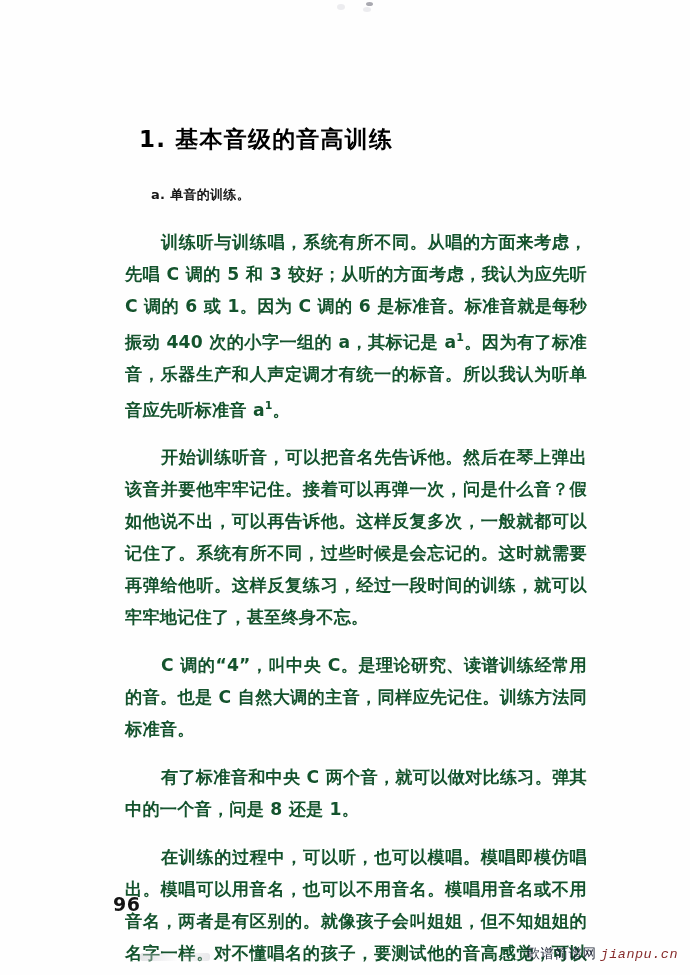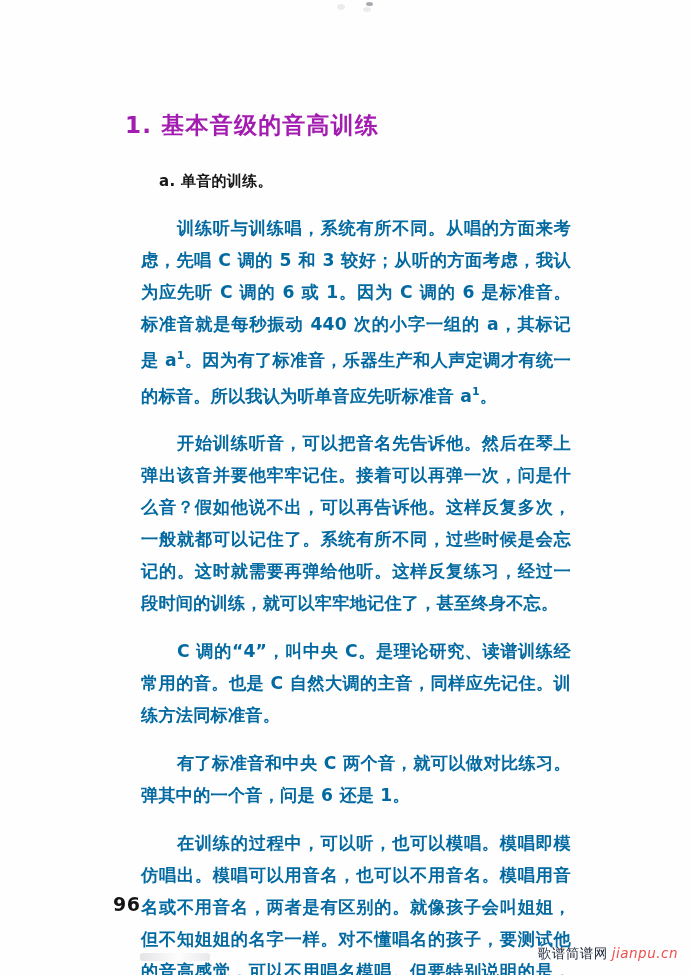--- a/index.html
+++ b/index.html
@@ -27,46 +27,46 @@
   .scan-speck.dark { background: #9a9aa2; }
 
   .content {
     position: absolute;
     left: 125px;
     top: 108px;
     width: 462px;
   }
 
   h1.heading {
-    margin: 0;
+    margin: 14px;
     padding: 0;
     font-size: 23px;
     line-height: 34px;
     font-weight: bold;
-    color: #a21caf;
+    color: #000000;
     letter-spacing: 1.2px;
     font-family: "DejaVu Sans", "Liberation Sans", sans-serif;
   }
   .subheading {
-    margin: 12px;
+    margin: 4px;
     padding: 0;
-    font-size: 15px;
+    font-size: 13px;
     line-height: 30px;
     font-weight: bold;
     color: #161616;
     letter-spacing: .3px;
   }
   .sub-wrap { margin-top: 24px; padding-left: 22px; }
 
   .para {
-    margin: 16px;
+    margin: 0;
     padding: 0;
     font-size: 17.2px;
     line-height: 32px;
-    color: #0369a1;
+    color: #14532d;
     font-weight: bold;
     text-align: justify;
     text-align-last: left;
     text-justify: inter-character;
     letter-spacing: .2px;
     text-indent: 36px;
     word-break: break-all;
   }
   .para-block { margin-top: 16px; }
 
@@ -93,24 +93,25 @@
     font-size: 13px;
     white-space: nowrap;
     letter-spacing: .5px;
     opacity: .95;
   }
   .wm-cn {
     color: #0f172a;
     font-size: 13.5px;
   }
   .wm-url {
-    color: #ef4444;
+    color: #7f1d1d;
     font-size: 13.5px;
     margin-left: 4px;
     font-style: italic;
+    font-family: Liberation Mono, monospace;
   }
   .footer-smudge {
     position: absolute;
     left: 140px;
     bottom: 14px;
     width: 70px;
     height: 8px;
     background: linear-gradient(90deg, rgba(205,205,210,.55), rgba(255,255,255,0) 55%, rgba(205,205,210,.45));
     border-radius: 3px;
   }
@@ -138,21 +139,21 @@
 
     <div class="para-block">
       <p class="para">开始训练听音，可以把音名先告诉他。然后在琴上弹出该音并要他牢牢记住。接着可以再弹一次，问是什么音？假如他说不出，可以再告诉他。这样反复多次，一般就都可以记住了。系统有所不同，过些时候是会忘记的。这时就需要再弹给他听。这样反复练习，经过一段时间的训练，就可以牢牢地记住了，甚至终身不忘。</p>
     </div>
 
     <div class="para-block">
       <p class="para">C 调的“4”，叫中央 C。是理论研究、读谱训练经常用的音。也是 C 自然大调的主音，同样应先记住。训练方法同标准音。</p>
     </div>
 
     <div class="para-block">
-      <p class="para">有了标准音和中央 C 两个音，就可以做对比练习。弹其中的一个音，问是 6 还是 1。</p>
+      <p class="para">有了标准音和中央 C 两个音，就可以做对比练习。弹其中的一个音，问是 8 还是 1。</p>
     </div>
 
     <div class="para-block">
       <p class="para">在训练的过程中，可以听，也可以模唱。模唱即模仿唱出。模唱可以用音名，也可以不用音名。模唱用音名或不用音名，两者是有区别的。就像孩子会叫姐姐，但不知姐姐的名字一样。对不懂唱名的孩子，要测试他的音高感觉，可以不用唱名模唱。但要特别说明的是，当孩子模唱不出时，千万不要就认为孩子听觉不好。因为唱不出的原因是多种多样的。紧张，嗓子不听使唤，不明白老师的意图，都可能唱不准。著名作曲家卡巴列夫斯基小时候就被合唱团拒绝过，说他音感很差，事实是他有绝</p>
     </div>
 
   </div>
 
   <div class="page-number">96</div>
 

